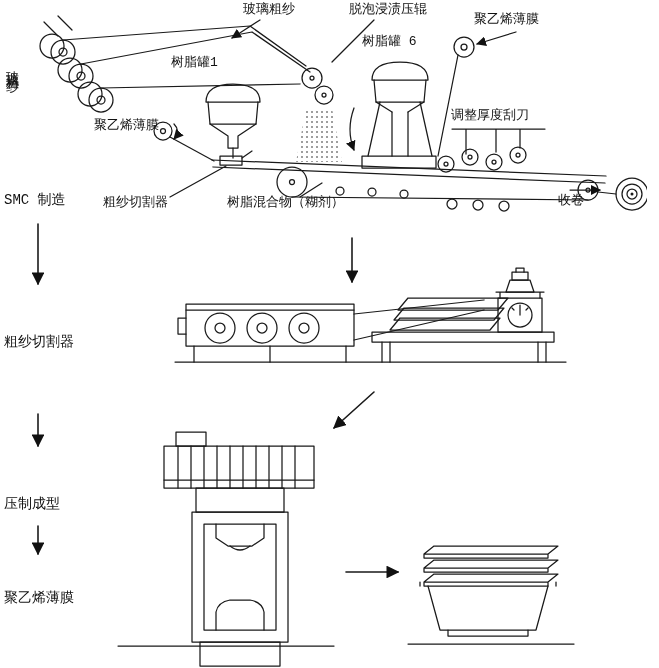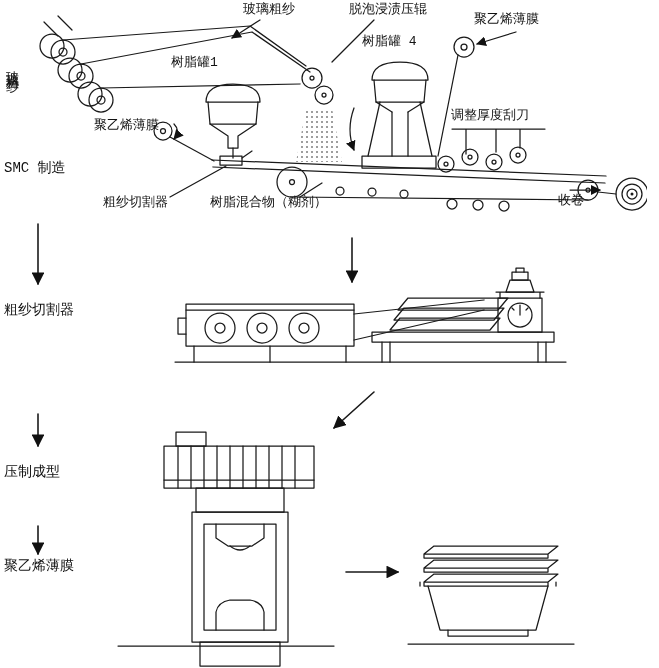--- a/index.html
+++ b/index.html
@@ -5,21 +5,21 @@
   html,body{margin:0;padding:0;background:#fff;}
   .stage{
     position:relative;width:647px;height:668px;background:#ffffff;
     font-family:Liberation Mono, monospace;color:#111;overflow:hidden;
   }
   .stage svg{position:absolute;left:0;top:0;}
   .ln{fill:none;stroke:#1a1a1a;stroke-width:1.25;stroke-linecap:round;stroke-linejoin:round;}
   .thick{stroke-width:1.6;}
   .fillink{fill:#1a1a1a;stroke:none;}
   .lbl{position:absolute;font-size:13px;line-height:1.15;white-space:nowrap;color:#111;}
-  .lbl.big{font-size:14px;}
+  .lbl.big{font-size:14px;margin-top:32px;}
   .lbl.vert{writing-mode:vertical-rl;letter-spacing:3px;}
 </style>
 </head>
 <body>
 
 <div class="stage">
 
   <svg width="659" height="668" viewBox="0 0 659 668">
     <defs>
       <marker id="arr" viewBox="0 0 10 10" refX="9" refY="5" markerWidth="8" markerHeight="8" orient="auto-start-reverse">
@@ -203,24 +203,24 @@
       <path class="ln thick" d="M352,238 L352,282" marker-end="url(#arr)"></path>
       <path class="ln thick" d="M374,392 L334,428" marker-end="url(#arr)"></path>
       <path class="ln thick" d="M346,572 L398,572" marker-end="url(#arr)"></path>
     </g>
   </svg>
 
   <span class="lbl" style="left:243px;top:3px">玻璃粗纱</span>
   <span class="lbl" style="left:349px;top:3px">脱泡浸渍压辊</span>
   <span class="lbl" style="left:474px;top:13px">聚乙烯薄膜</span>
   <span class="lbl" style="left:171px;top:56px">树脂罐1</span>
-  <span class="lbl" style="left:362px;top:35px">树脂罐 4</span>
+  <span class="lbl" style="left:362px;top:35px">树脂罐 6</span>
   <span class="lbl vert" style="left:3px;top:60px">玻璃粗纱</span>
   <span class="lbl" style="left:94px;top:119px">聚乙烯薄膜</span>
   <span class="lbl big" style="left:4px;top:160px">SMC 制造</span>
   <span class="lbl" style="left:451px;top:109px">调整厚度刮刀</span>
   <span class="lbl" style="left:103px;top:196px">粗纱切割器</span>
-  <span class="lbl" style="left:210px;top:196px">树脂混合物（糊剂）</span>
+  <span class="lbl" style="left:227px;top:196px">树脂混合物（糊剂）</span>
   <span class="lbl" style="left:558px;top:194px">收卷</span>
   <span class="lbl big" style="left:4px;top:302px">粗纱切割器</span>
   <span class="lbl big" style="left:4px;top:464px">压制成型</span>
   <span class="lbl big" style="left:4px;top:558px">聚乙烯薄膜</span>
 </div>
 
 </body></html>

